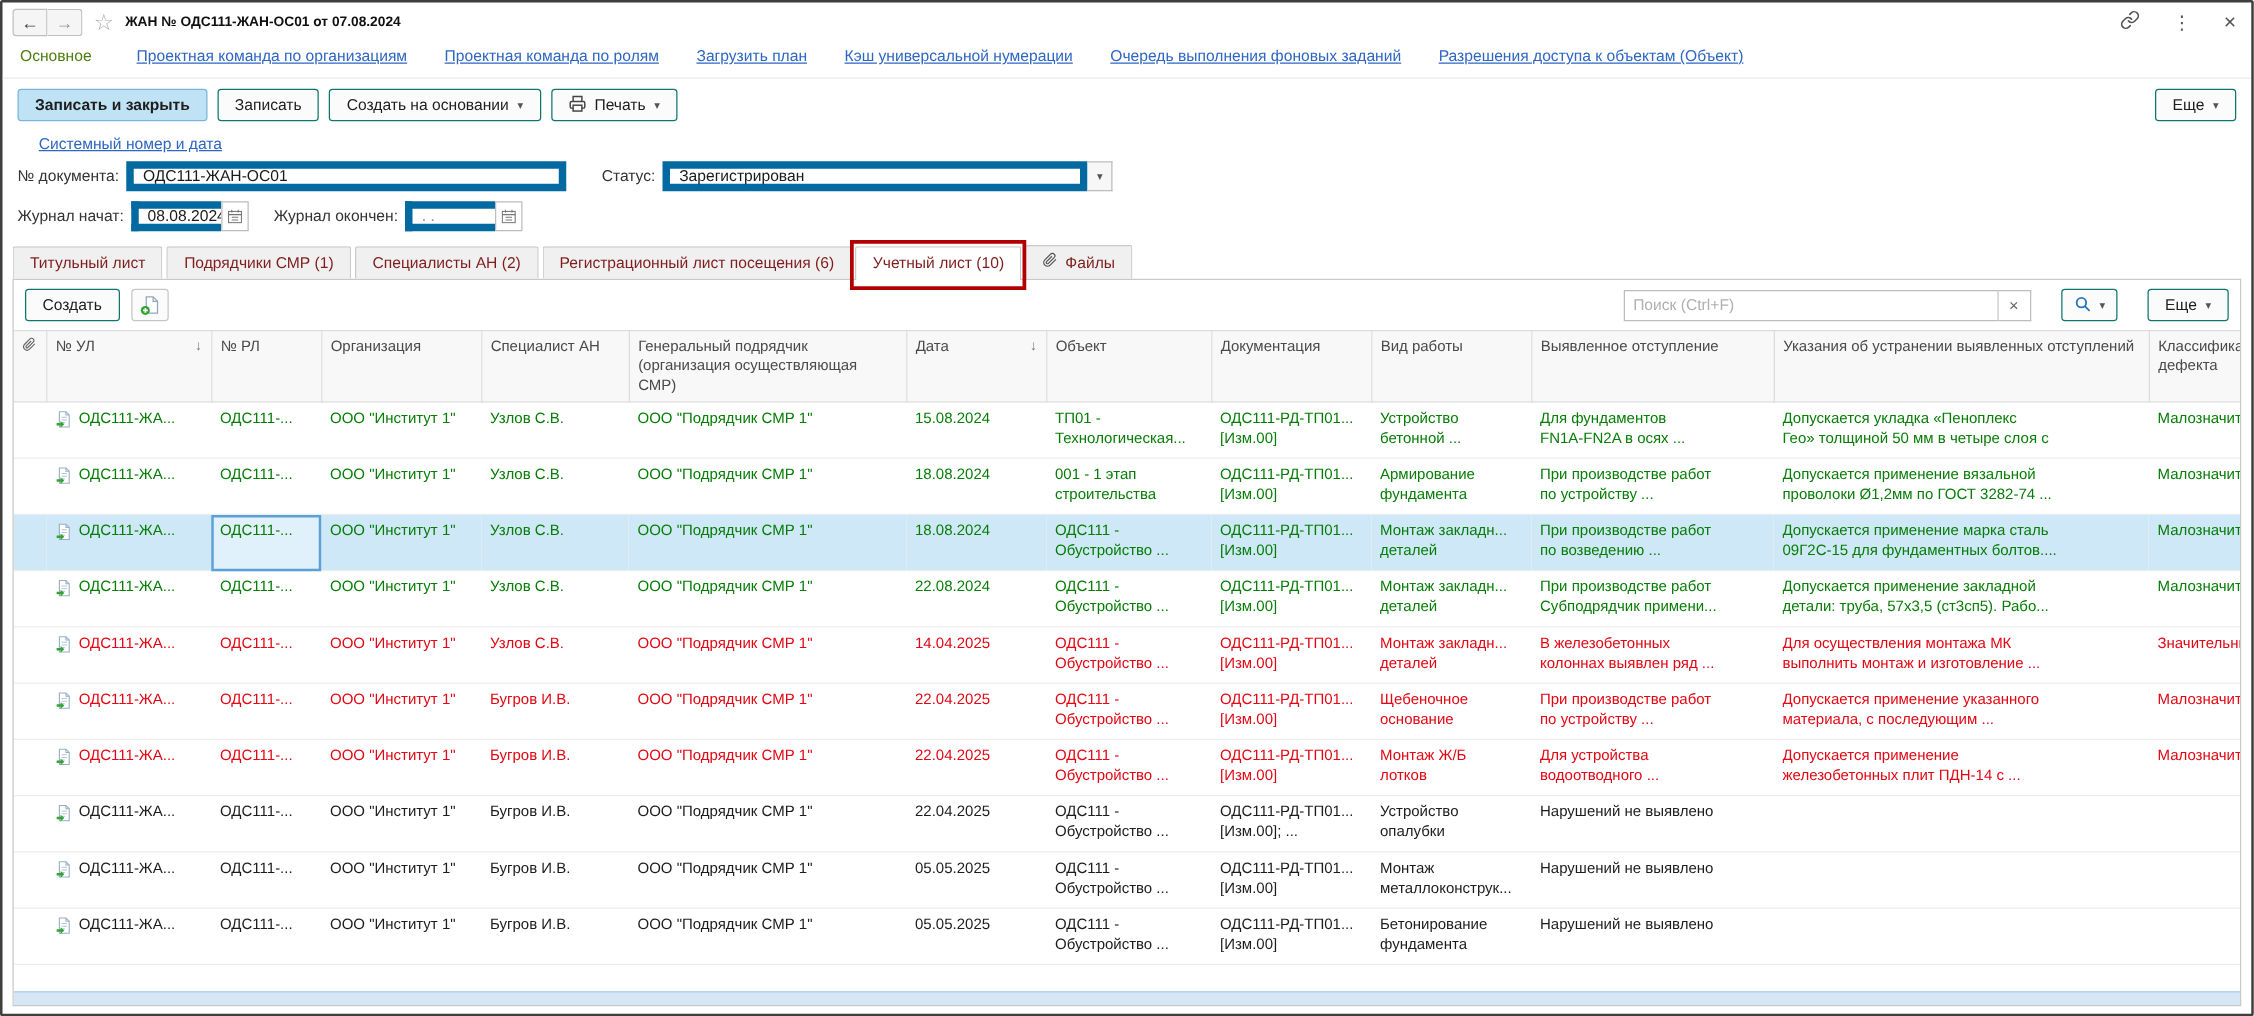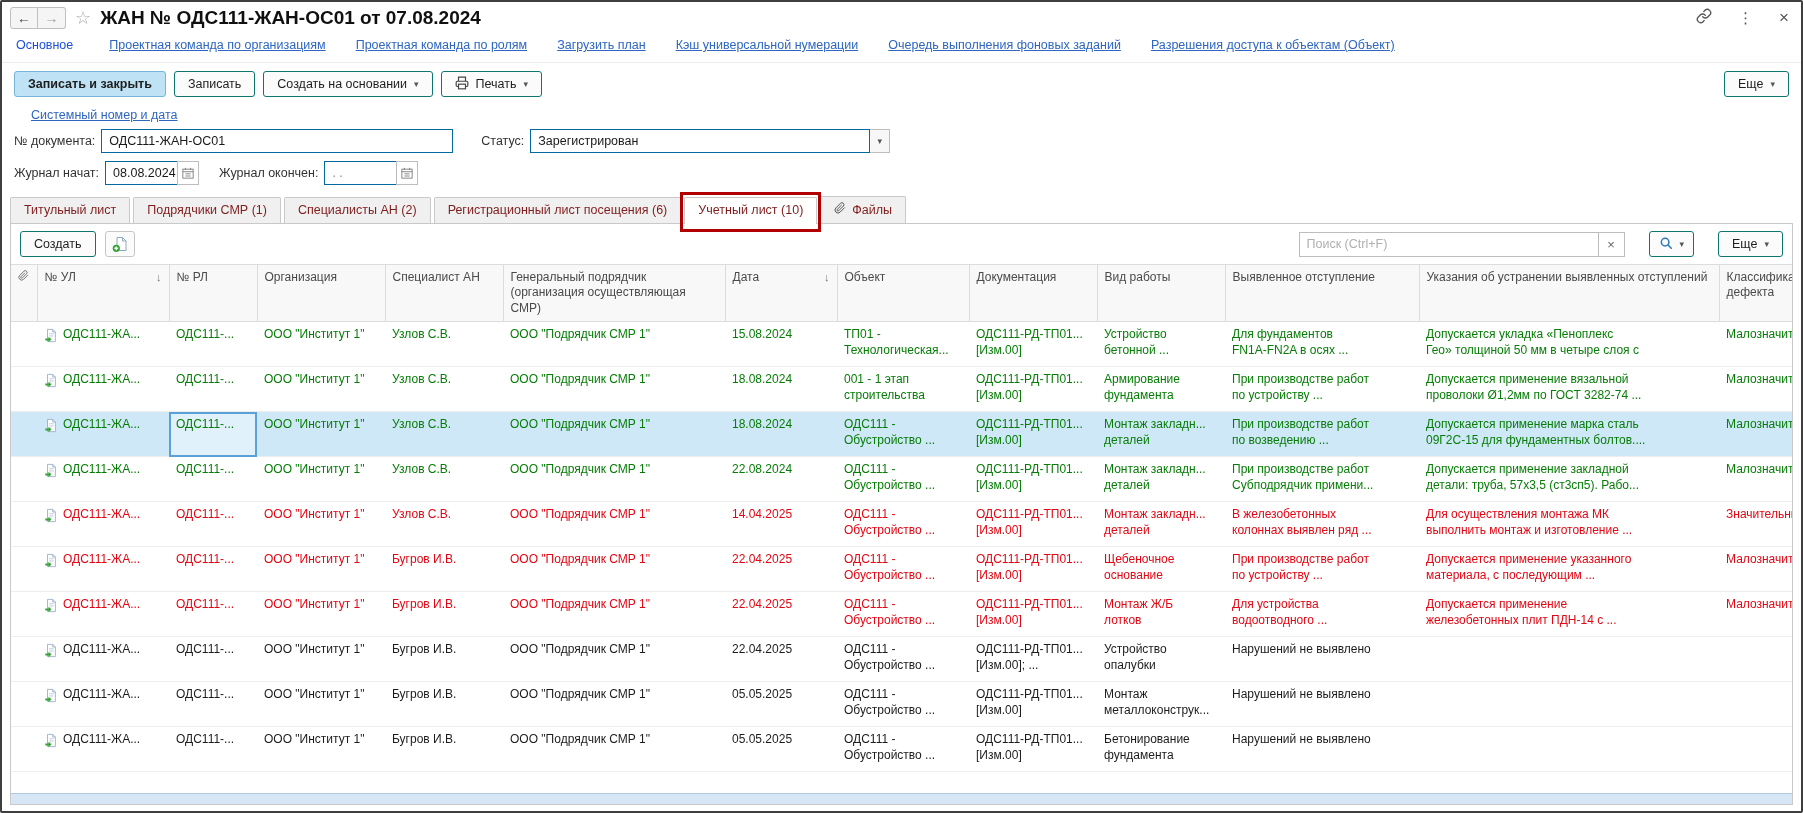--- a/index.html
+++ b/index.html
@@ -13,41 +13,41 @@
     color:#222;
   }
   
   .titlebar { display:flex; align-items:center; gap:9px; padding:5px 12px 3px 8px; }
   .nav-btns { display:flex; }
   .nav-btn { width:28px; height:22px; border:1px solid #bfbfbf; background:#f5f5f5;
              display:flex; align-items:center; justify-content:center; font-size:14px; color:#444; cursor:pointer;}
   .nav-btn.back { border-radius:3px 0 0 3px; }
   .nav-btn.fwd  { border-radius:0 3px 3px 0; border-left:none; color:#9a9a9a; }
   .star { color:#adadad; font-size:18px; line-height:1; }
-  .title { font-size:19px; font-weight:bold; color:#101010; }
+  .title { font-size:11px; font-weight:bold; color:#101010; }
   .titlebar-right { margin-left:auto; display:flex; align-items:center; gap:26px; color:#555; }
   .kebab { font-size:15px; color:#555; cursor:pointer; letter-spacing:0;}
   .close-x { font-size:17px; color:#555; cursor:pointer; }
   
   .navlinks { display:flex; align-items:center; gap:30px; padding:3px 12px 7px; font-size:12.5px; border-bottom:1px solid #ececec; }
-  .nav-main { color:#1d4ed8; padding:3px 6px 3px 2px; }
+  .nav-main { color:#4d7c0f; padding:3px 6px 3px 2px; }
   .navlinks a { color:#2e66c2; text-decoration:underline; cursor:pointer; white-space:nowrap; }
   
   .cmdbar { display:flex; align-items:center; gap:8px; padding:8px 12px 7px; }
   .btn { height:26px; display:inline-flex; align-items:center; gap:7px; padding:0 13px;
          background:#fbfbfb; border:1px solid #0f766e; border-radius:3px; font-size:12.5px; color:#1e1e1e; cursor:pointer; white-space:nowrap;}
   .btn.primary { background:#bfe2f4; border-color:#77b5d8; font-weight:bold; }
   .caret { font-size:9px; color:#555; line-height:1; }
   .cmd-more { margin-left:auto; }
   
   .syslink { padding:4px 29px 2px; font-size:12.5px; }
   .syslink a { color:#2e66c2; text-decoration:underline; cursor:pointer; }
   .fieldrow { display:flex; align-items:center; padding:5px 12px 3px; font-size:12.5px; color:#333; }
   .flabel { margin-right:6px; white-space:nowrap; }
-  .tinput { border:1px solid #0369a1; height:24px; background:#fff; font-size:12.5px; color:#1a1a1a;
+  .tinput { border:6px solid #0369a1; height:24px; background:#fff; font-size:12.5px; color:#1a1a1a;
             display:flex; align-items:center; padding:0 7px; }
   input.tinput { outline:none; font-family:"Liberation Sans",sans-serif; }
   .doc-number { width:352px; }
   .status-group { display:flex; margin-left:10px; }
   .status-value { width:340px;text-align:right; }
   .addon-btn { width:20px; height:24px; border:1px solid #bdbdbd; border-left:none; background:#f7f7f7;
                display:flex; align-items:center; justify-content:center; cursor:pointer; }
   .date-input { width:72px; border-right:none; }
   .date-addon { width:22px; height:24px; border:1px solid #bdbdbd; background:#fff;
                 display:flex; align-items:center; justify-content:center; cursor:pointer; }

